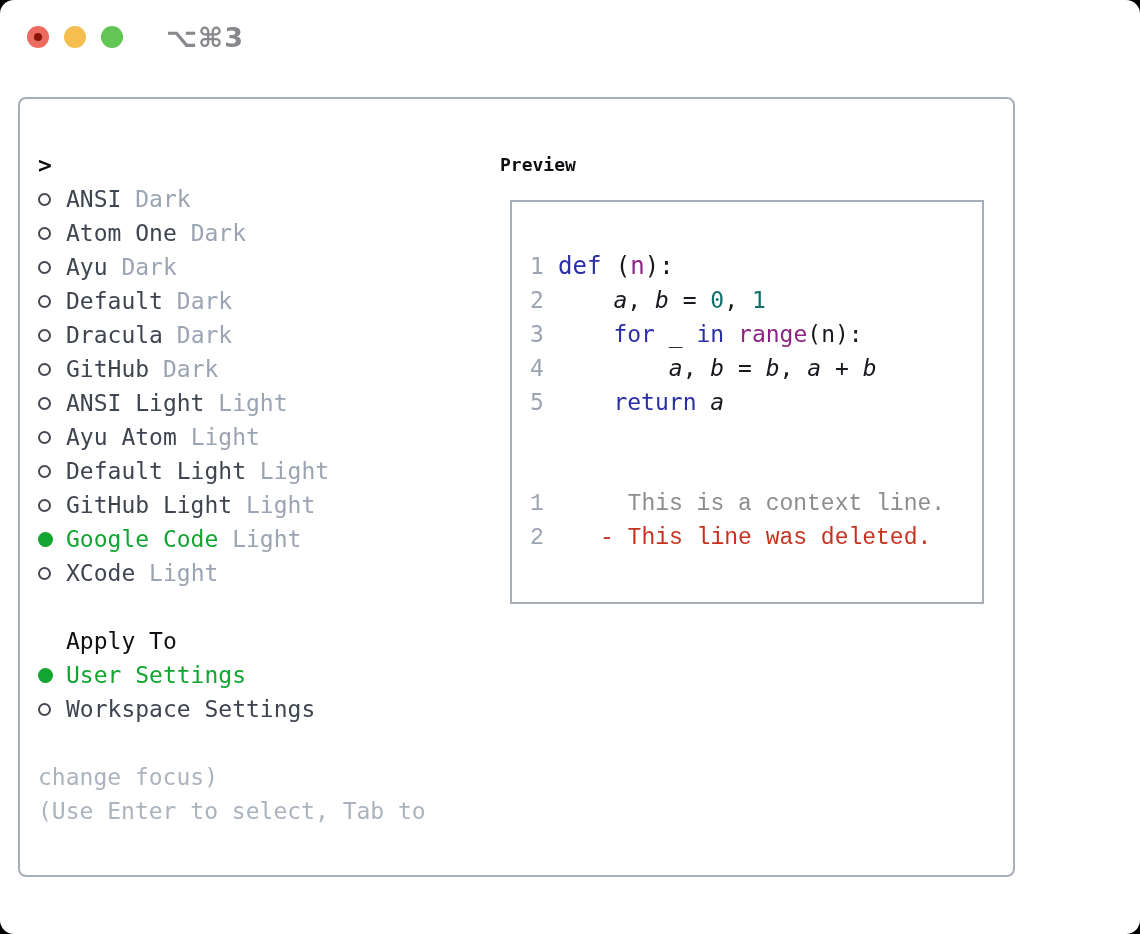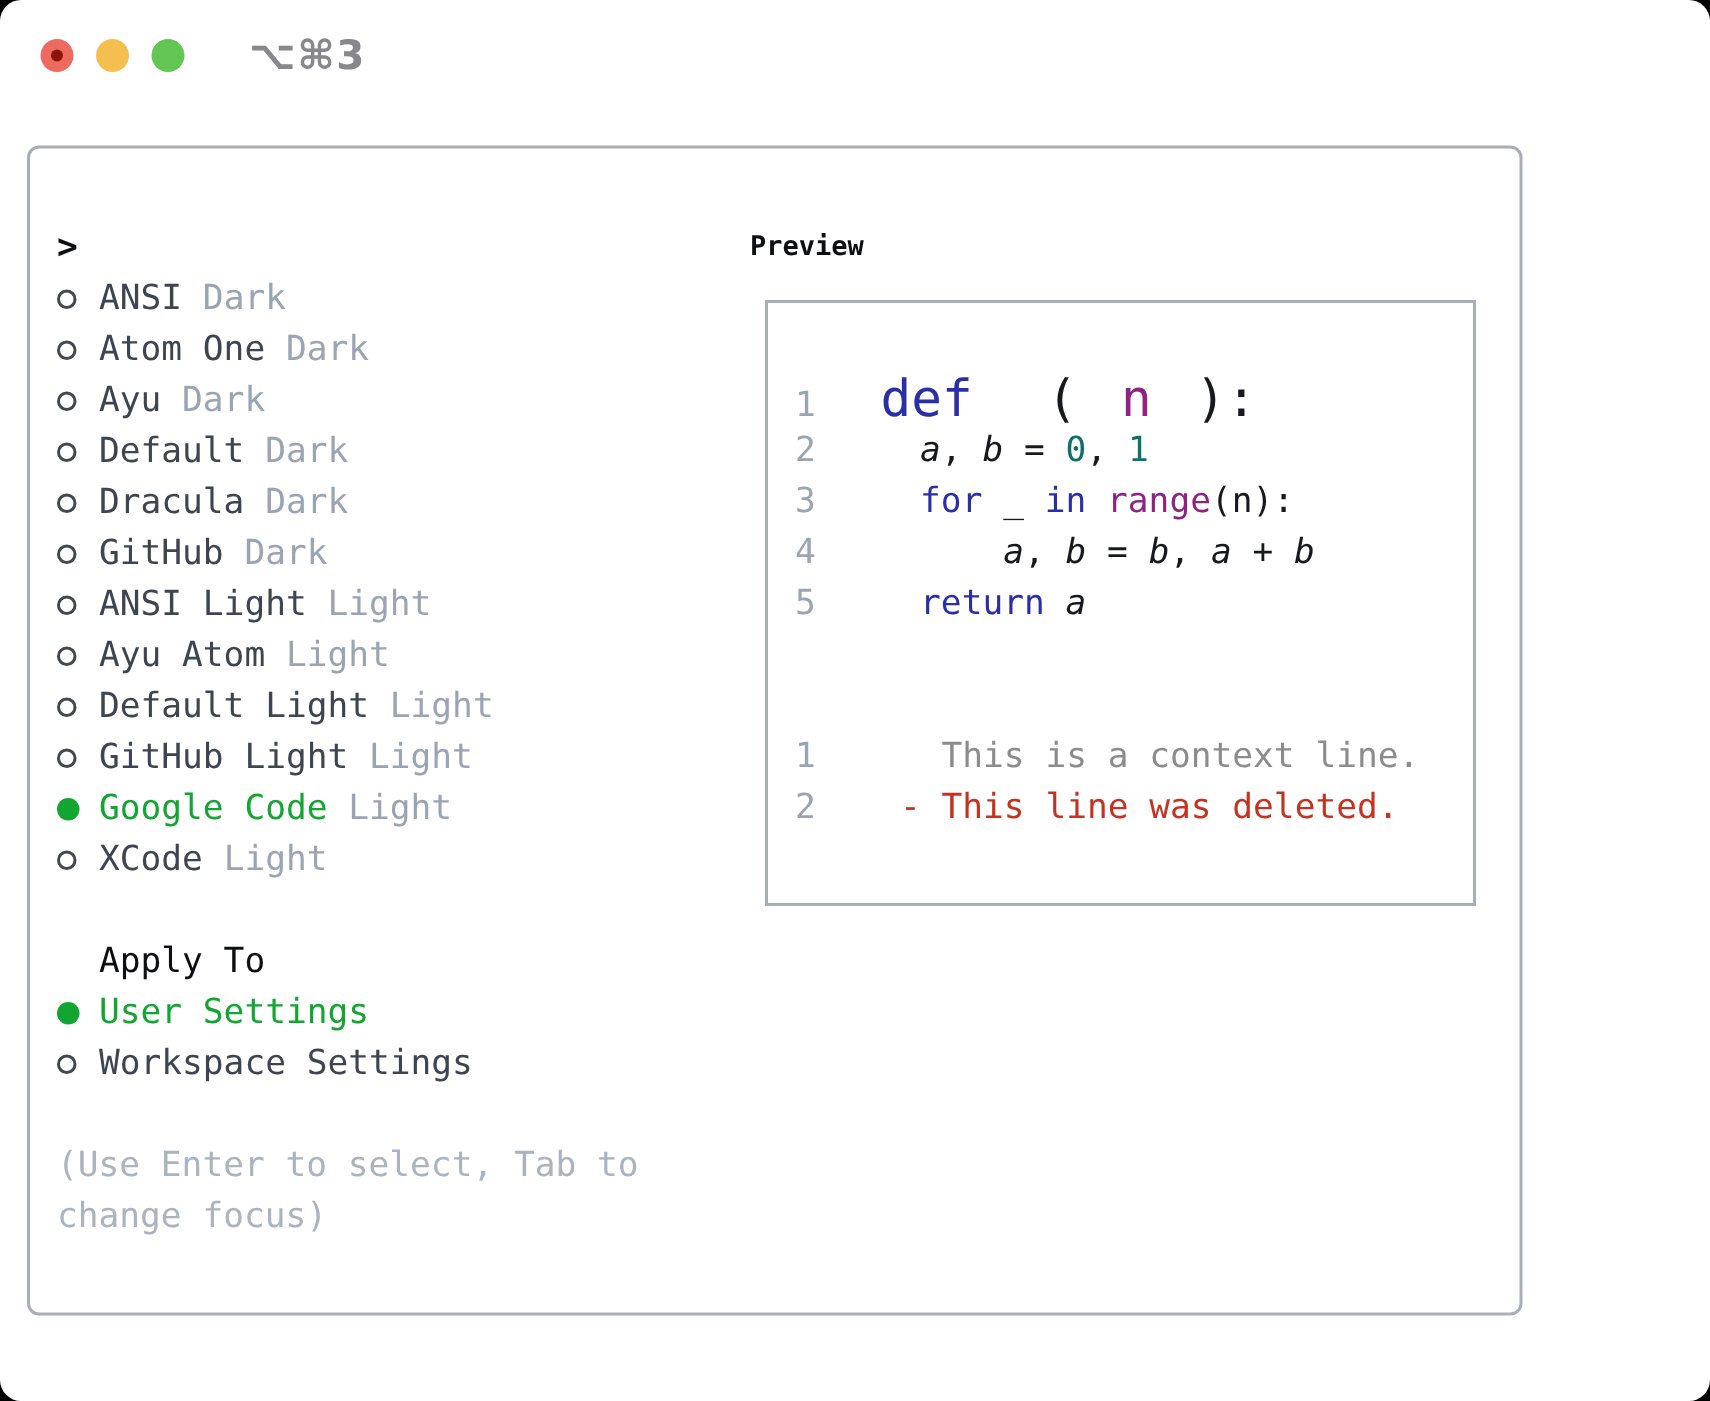--- a/index.html
+++ b/index.html
@@ -53,28 +53,28 @@
     position:absolute; left:480px; top:49px; height:34px; line-height:34px;
     font-size:18px; font-weight:bold; color:var(--header_black);
   }
   .preview-box {
     position:absolute; left:490px; top:101px; width:474px; height:404px;
     border:2px solid var(--border_gray); background:#fff;
   }
   .code { position:absolute; left:18px; top:47px; font-size:23px; }
   .cline { height:34px; line-height:34px; white-space:pre; display:flex; align-items:baseline; }
   .lnum { display:inline-block; width:28px; color:var(--linenum); font-size:23px; }
-  .cline.lg .tok { font-size:34px;margin-left:29px; }
+  .cline.lg .tok { font-size:24px; }
   .tok-kwd { color:var(--kwd); }
   .tok-fun { color:var(--fun); }
   .tok-lit { color:var(--lit); }
   .tok-pln { color:var(--pln); }
   .tok.it { font-style:italic; }
 
-  .diff { margin-top:68px; }
+  .diff { margin-top:68px;font-family:Liberation Mono, monospace; }
   .dline { height:34px; line-height:34px; white-space:pre; }
   .dnum { display:inline-block; width:70px; color:var(--linenum); }
   .d-context { color:var(--context_gray); }
   .d-deleted { color:var(--deleted_red); }
   .d-added   { color:var(--added_green); }
 </style>
 </head>
 <body>
 
 <div class="window">
@@ -117,22 +117,22 @@
         <span class="apply-hdr">Apply To</span>
       </div>
 
       <div id="apply-items">
           <div class="row"><span class="marker"><span class="dot-sel"></span></span><span class="tname sel">User Settings</span></div>
           <div class="row"><span class="marker"><span class="ring"></span></span><span class="tname">Workspace Settings</span></div>
         </div>
 
       <div class="spacer"></div>
 
+      <div class="hint">change focus)</div>
       <div class="hint">(Use Enter to select, Tab to</div>
-      <div class="hint">change focus)</div>
     </div>
 
     <div class="preview-label">Preview</div>
 
     <div class="preview-box">
       <div class="code">
         <div id="code-lines">
             <div class="cline lg"><span class="lnum">1</span><span class="tok tok-kwd">def </span><span class="tok tok-pln">(</span><span class="tok tok-fun">n</span><span class="tok tok-pln">):</span></div>
             <div class="cline"><span class="lnum">2</span><span class="tok tok-pln">    </span><span class="tok tok-pln it">a</span><span class="tok tok-pln">, </span><span class="tok tok-pln it">b</span><span class="tok tok-pln"> = </span><span class="tok tok-lit">0</span><span class="tok tok-pln">, </span><span class="tok tok-lit">1</span></div>
             <div class="cline"><span class="lnum">3</span><span class="tok tok-pln">    </span><span class="tok tok-kwd">for</span><span class="tok tok-pln"> _ </span><span class="tok tok-kwd">in</span><span class="tok tok-pln"> </span><span class="tok tok-fun">range</span><span class="tok tok-pln">(n):</span></div>

